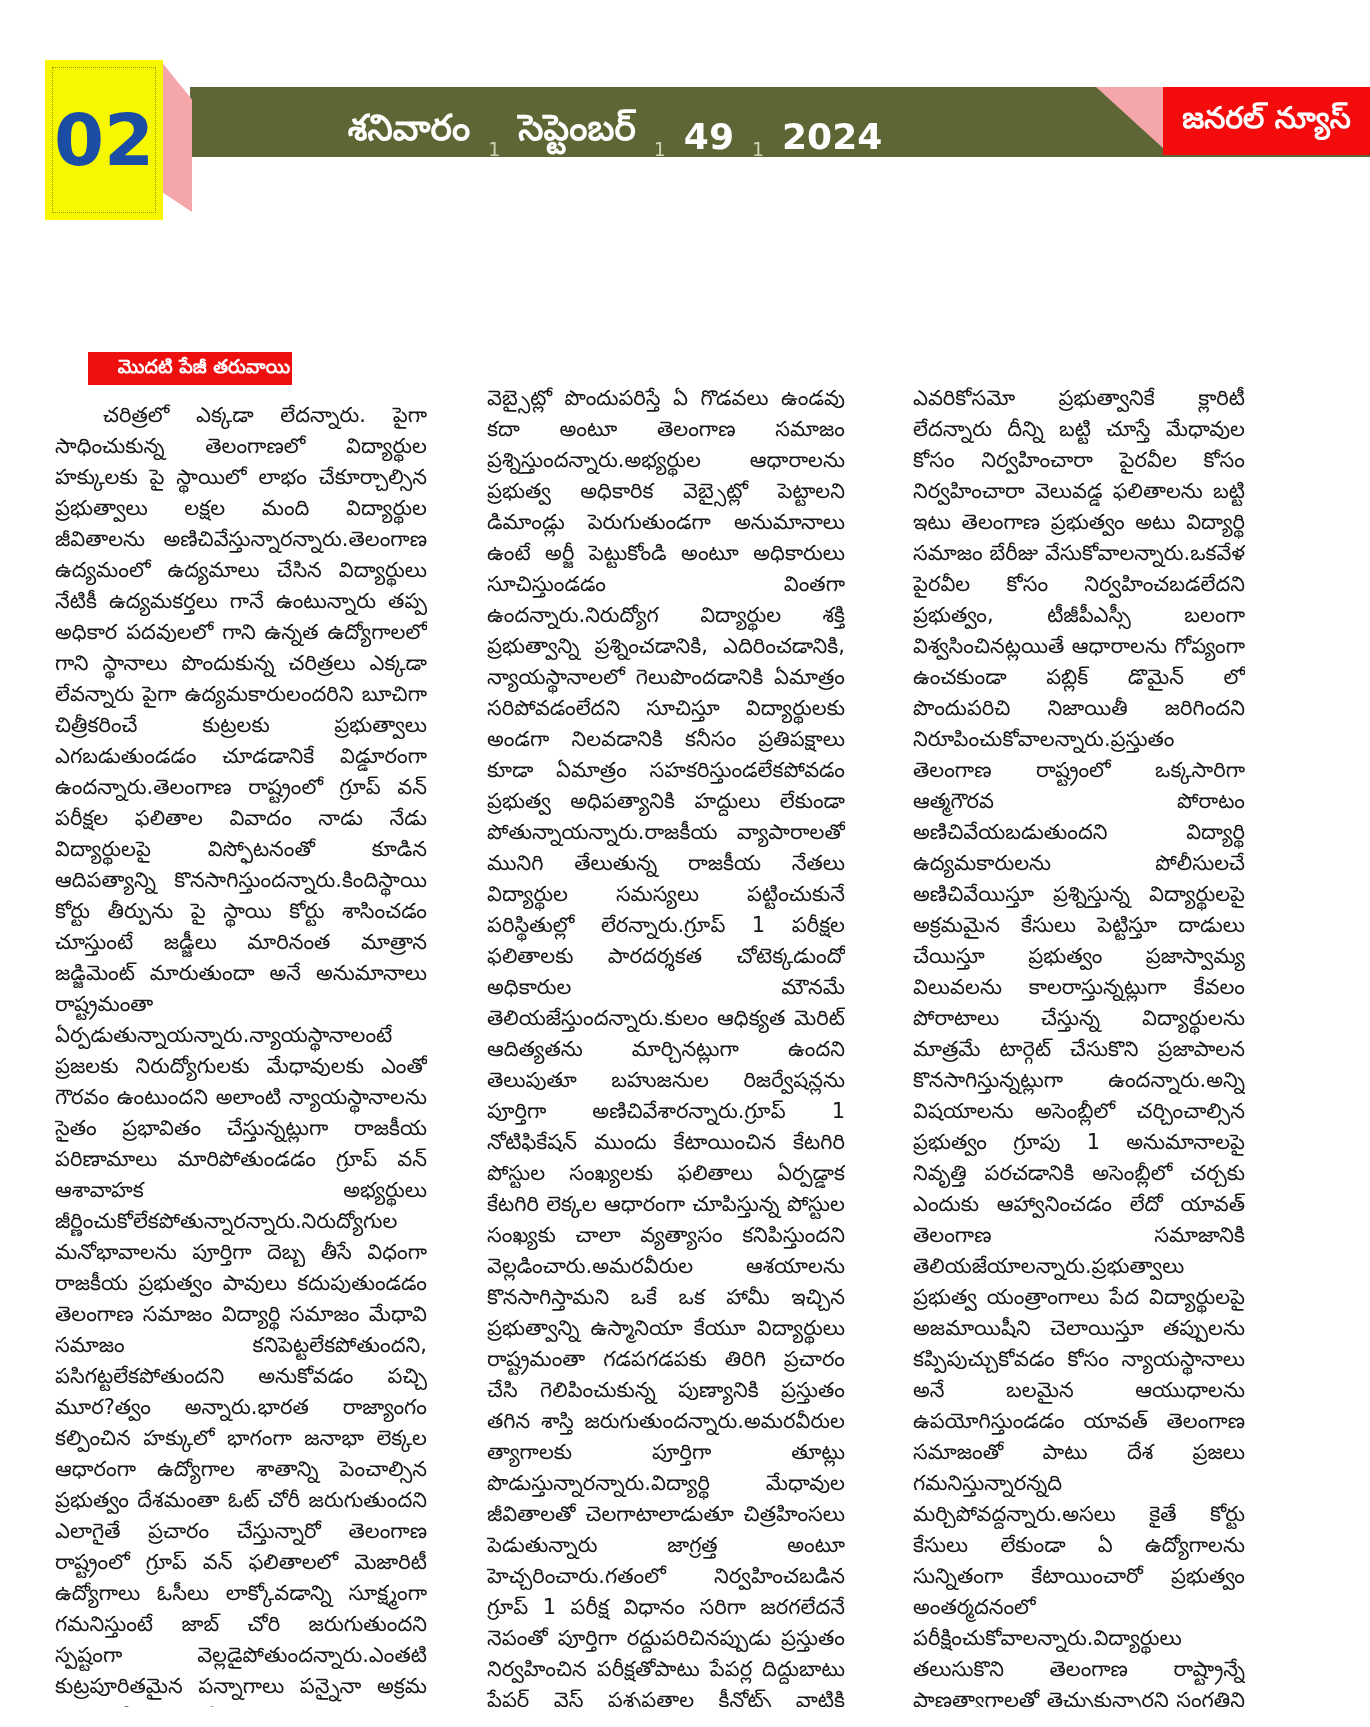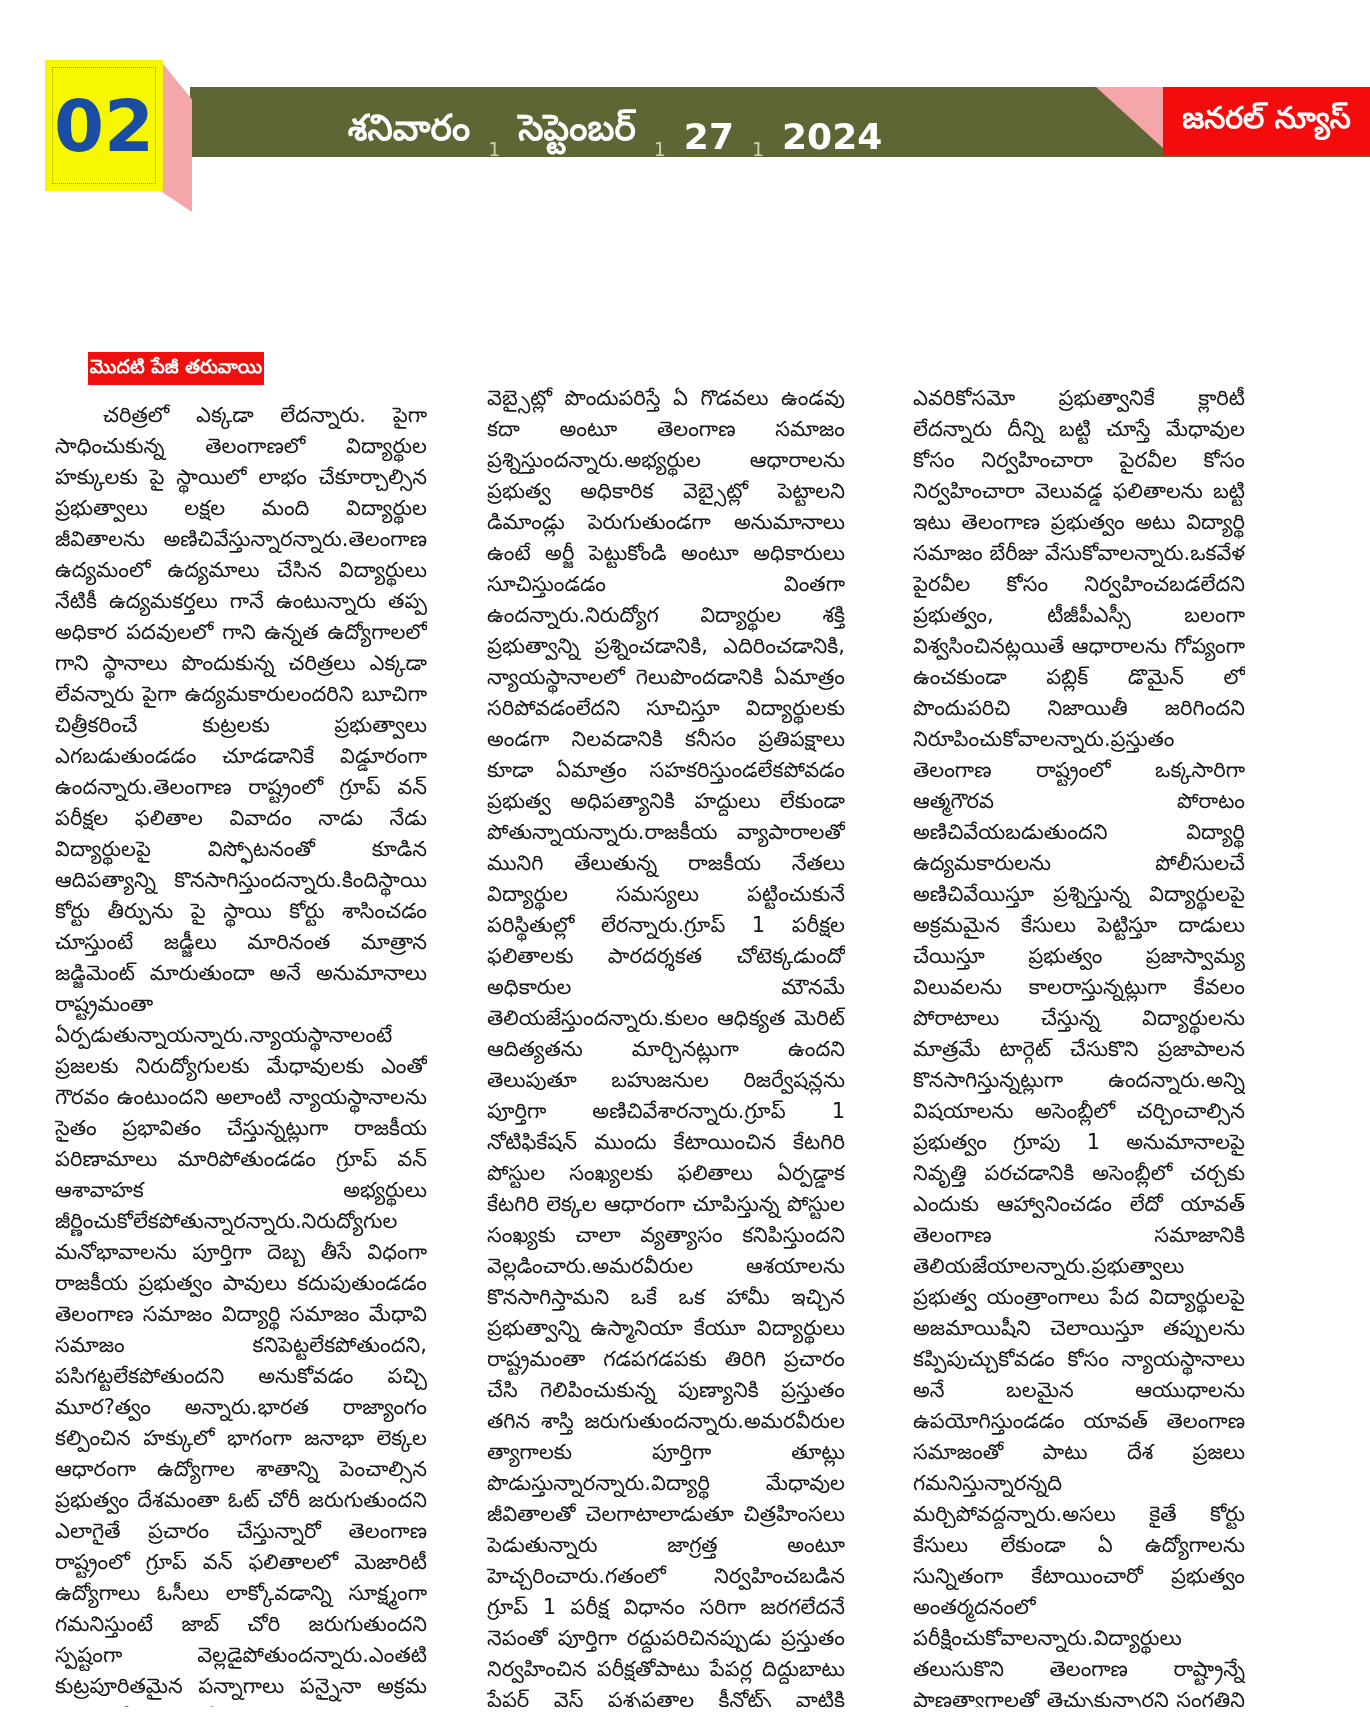--- a/index.html
+++ b/index.html
@@ -18,21 +18,21 @@
     color:#ffffff;font-weight:bold;font-size:36px;white-space:nowrap;
   }
   .date-sep{font-size:19px;font-weight:normal;color:#cdd2b6;position:relative;top:3px;}
   .badge-shadow{
     position:absolute;left:160px;top:60px;width:32px;height:152px;
     background:#f5a6ab;
     -webkit-clip-path:polygon(0 0,100% 26%,100% 100%,0 86%);
     clip-path:polygon(0 0,100% 26%,100% 100%,0 86%);
   }
   .page-badge{
-    position:absolute;left:45px;top:60px;width:118px;height:131px;
+    position:absolute;left:45px;top:60px;width:118px;height:160px;
     background:#f7f700;display:flex;align-items:center;justify-content:center;
     box-sizing:border-box;
   }
   .page-badge-inner{
     position:absolute;left:7px;top:7px;right:7px;bottom:7px;
     border:1px dotted #9aa000;
   }
   .page-number{
     color:#1b4da5;font-size:72px;font-weight:bold;line-height:1;
     font-family:"DejaVu Sans","Liberation Sans",sans-serif;
@@ -50,21 +50,21 @@
   }
   
   .headline{
     position:absolute;left:30px;top:196px;width:1225px;
     color:#e8282a;font-weight:bold;font-size:93px;line-height:1.15;
     letter-spacing:-2px;white-space:nowrap;
   }
   .continuation-tag{
     position:absolute;left:88px;top:352px;width:176px;height:33px;
     background:#ee0f0f;color:#ffffff;font-weight:bold;font-size:19px;
-    display:flex;align-items:center;justify-content:center;white-space:nowrap;
+    display:flex;align-items:center;justify-content:center;white-space:nowrap;padding-left:28px;
   }
   
   .col{
     position:absolute;top:383px;bottom:20px;
     font-size:21px;line-height:31px;color:#161616;
     text-align:justify;overflow:hidden;
     word-break:break-word;
   }
   .col-1{left:55px;width:372px;top:400px;text-indent:48px;}
   .col-2{left:487px;width:358px;}
@@ -75,21 +75,21 @@
 
 <div class="page">
 
   <div class="olive-bar"></div>
 
   <div class="date-row">
     <span>శనివారం</span>
     <span class="date-sep">1</span>
     <span>సెప్టెంబర్</span>
     <span class="date-sep">1</span>
-    <span>27</span>
+    <span>49</span>
     <span class="date-sep">1</span>
     <span>2024</span>
   </div>
 
   <div class="badge-shadow"></div>
   <div class="page-badge">
     <div class="page-badge-inner"></div>
     <span class="page-number">02</span>
   </div>
 

